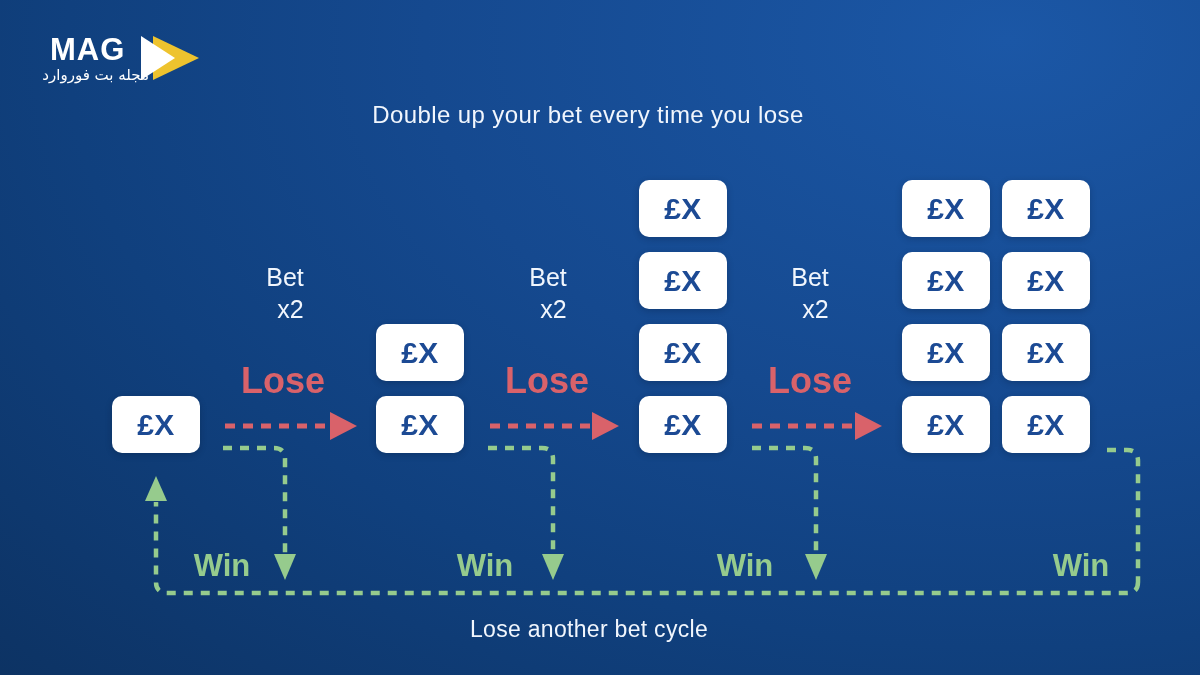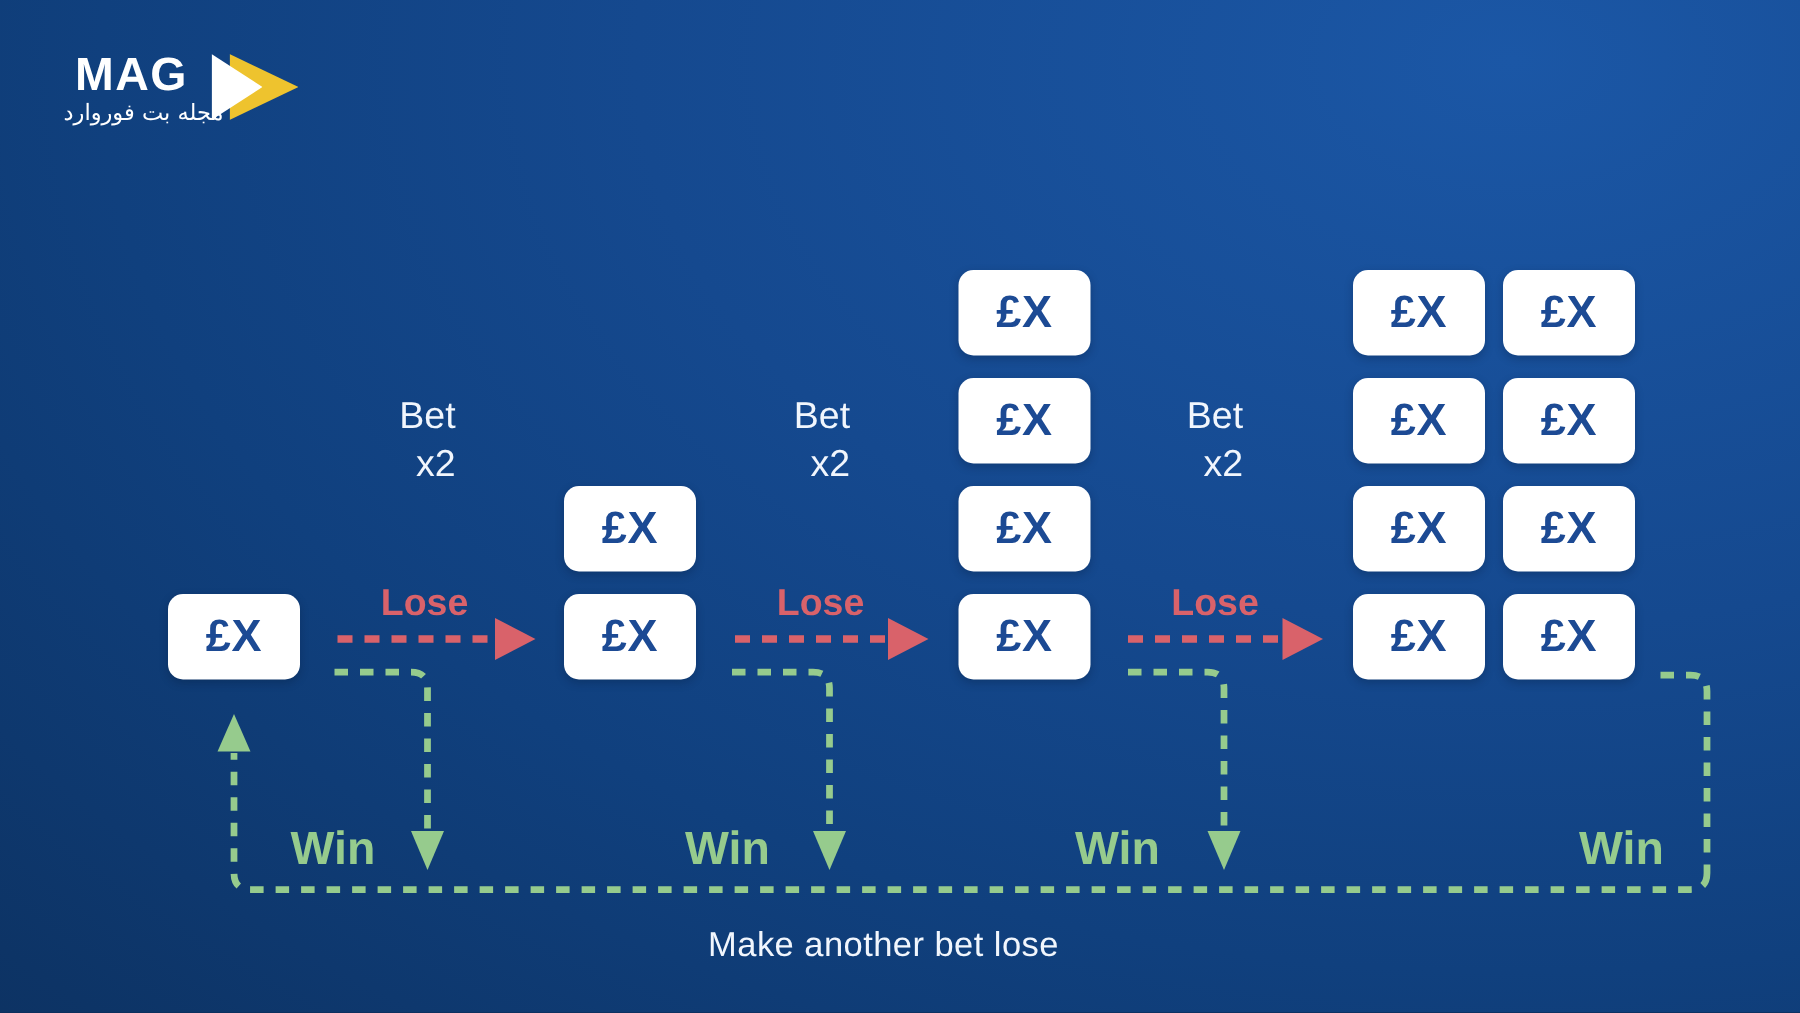--- a/index.html
+++ b/index.html
@@ -19,21 +19,21 @@
   .logo-arrow.white{left:114px;width:34px;background:#ffffff;z-index:2;}
   .logo-subtitle{position:absolute;left:0;top:30px;width:122px;direction:rtl;
     color:#ffffff;font-size:15px;font-family:"DejaVu Sans",sans-serif;}
 
   
   .label{position:absolute;z-index:3;white-space:nowrap;}
   .title{left:588px;top:101px;transform:translateX(-50%);color:#f1f6fd;font-size:24px;font-weight:500;letter-spacing:0.4px;}
   .caption{left:589px;top:616px;transform:translateX(-50%);color:#f1f6fd;font-size:23px;font-weight:500;letter-spacing:0.3px;}
   .bet-step{top:261px;transform:translateX(-50%);text-align:right;color:#f1f6fd;font-size:25px;line-height:32px;}
   .bet-step span{display:block;}
-  .lose-label{top:388px;transform:translateX(-50%);color:#d9626a;font-size:25px;font-weight:700;text-align:right;}
+  .lose-label{top:360px;transform:translateX(-50%);color:#d9626a;font-size:36px;font-weight:700;text-align:right;}
   .win-label{top:548px;transform:translateX(-50%);color:#96cb8d;font-size:31px;font-weight:700;text-align:right;}
 
   
   .box{
     position:absolute;width:88px;height:57px;z-index:2;
     background:#ffffff;border-radius:10px;
     display:flex;align-items:center;justify-content:center;
     color:#1c4a94;font-size:30px;font-weight:600;letter-spacing:0.5px;
     box-shadow:0 2px 6px rgba(5,20,45,0.25);
   }
@@ -71,21 +71,22 @@
     </g>
   </svg>
 
   <div class="logo">
     <div class="logo-arrow yellow"></div>
     <div class="logo-arrow white"></div>
     <div class="logo-text">MAG</div>
     <div class="logo-subtitle">مجله بت فوروارد</div>
   </div>
 
-  <div class="label caption">Make another bet lose</div>
+  <div class="label title">Double up your bet every time you lose</div>
+  <div class="label caption">Lose another bet cycle</div>
 
   <div class="box" style="left:112px;top:396px">£X</div>
 
   <div class="box" style="left:376px;top:324px">£X</div>
   <div class="box" style="left:376px;top:396px">£X</div>
 
   <div class="box" style="left:639px;top:180px">£X</div>
   <div class="box" style="left:639px;top:252px">£X</div>
   <div class="box" style="left:639px;top:324px">£X</div>
   <div class="box" style="left:639px;top:396px">£X</div>

